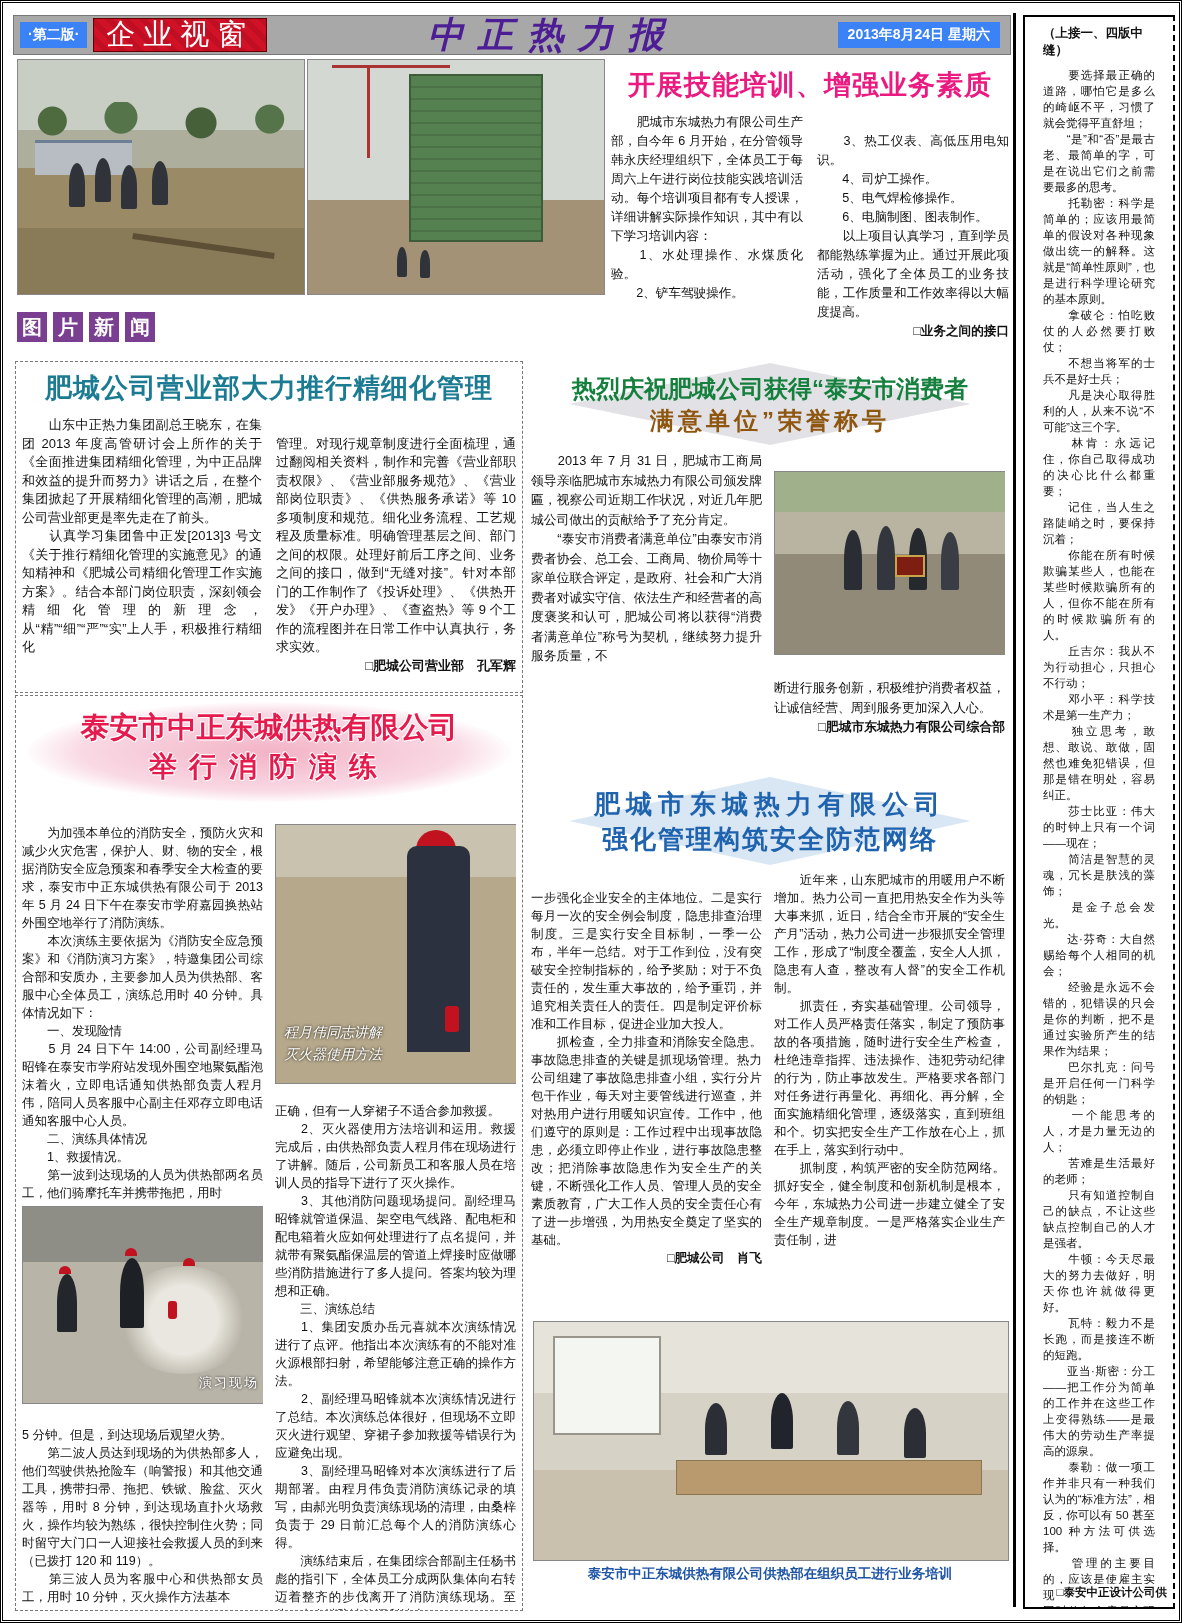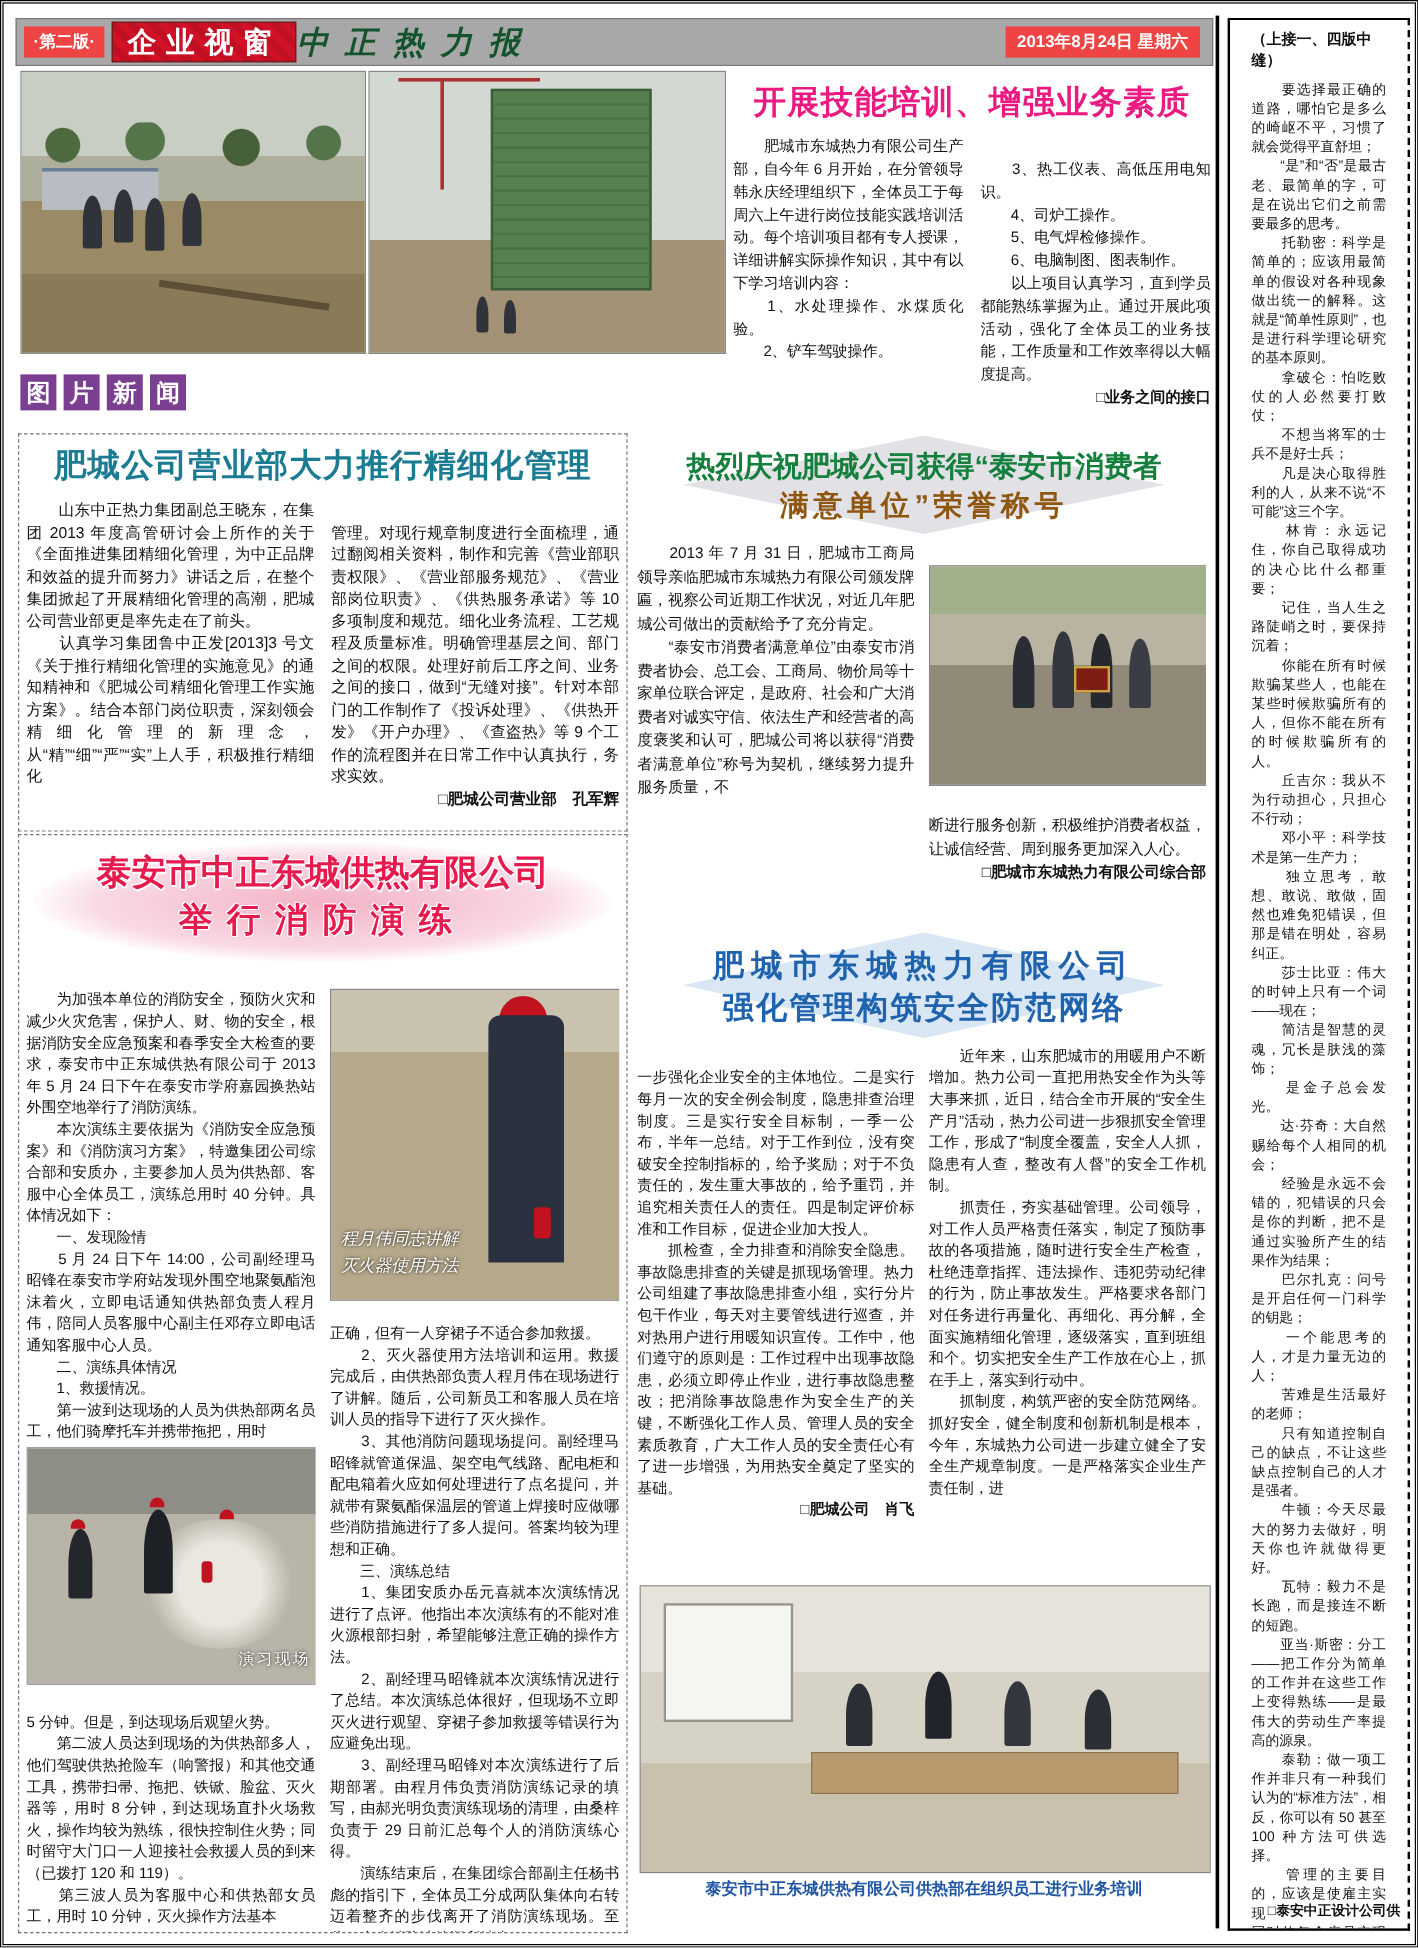--- a/index.html
+++ b/index.html
@@ -2,27 +2,27 @@
 <html><head>
 <meta charset="utf-8">
 <style>
   html,body{margin:0;padding:0;background:#e9e9e9;}
   .page{position:relative;width:1176px;height:1617px;margin:0 auto;background:#fff;
         border:3px double #000;overflow:hidden;
         font-family:"Liberation Sans","DejaVu Sans",sans-serif;color:#111;}
   
   .header{position:absolute;left:10px;top:12px;width:996px;height:38px;background:#a8a8a8;
           border:1px solid #777;display:flex;align-items:center;}
-  .red-box{background:#ef4444;color:#fff;display:flex;align-items:center;justify-content:center;}
+  .red-box{background:#3b82f6;color:#fff;display:flex;align-items:center;justify-content:center;}
   .edition{height:26px;margin-left:6px;padding:0 8px;font-size:14px;font-weight:bold;}
-  .section{height:32px;margin-left:6px;padding:0 12px;font-size:24px;font-weight:bold;
+  .section{height:32px;margin-left:6px;padding:0 12px;font-size:29px;font-weight:normal;
            letter-spacing:8px;border:1px solid #600;
            background:repeating-linear-gradient(45deg,#d01126 0 6px,#c00e22 6px 12px);}
-  .masthead{flex:1;text-align:left;font-family:"DejaVu Serif","Liberation Serif",serif;
-            font-size:26px;font-weight:bold;font-style:italic;letter-spacing:14px;color:#14532d;}
+  .masthead{flex:1;text-align:center;font-family:"DejaVu Serif","Liberation Serif",serif;
+            font-size:36px;font-weight:bold;font-style:italic;letter-spacing:14px;color:#4c1d95;}
   .date{height:26px;margin-right:10px;padding:0 10px;font-size:14px;font-weight:bold;}
   
   .photo{position:absolute;overflow:hidden;border:1px solid #888;}
   .col{white-space:pre-line;text-align:justify;overflow:hidden;}
   .byline{text-align:right;font-weight:bold;}
   .vline{position:absolute;left:1010px;top:10px;width:3px;height:1594px;background:#000;}
   
   .photo1{left:14px;top:56px;width:286px;height:234px;
           background:linear-gradient(#c9cec4 0 30%,#aeae9c 30% 46%,#9b8a66 46% 72%,#8a7b58 72% 100%);}
   .trees{position:absolute;left:0;top:18%;width:100%;height:16%;

